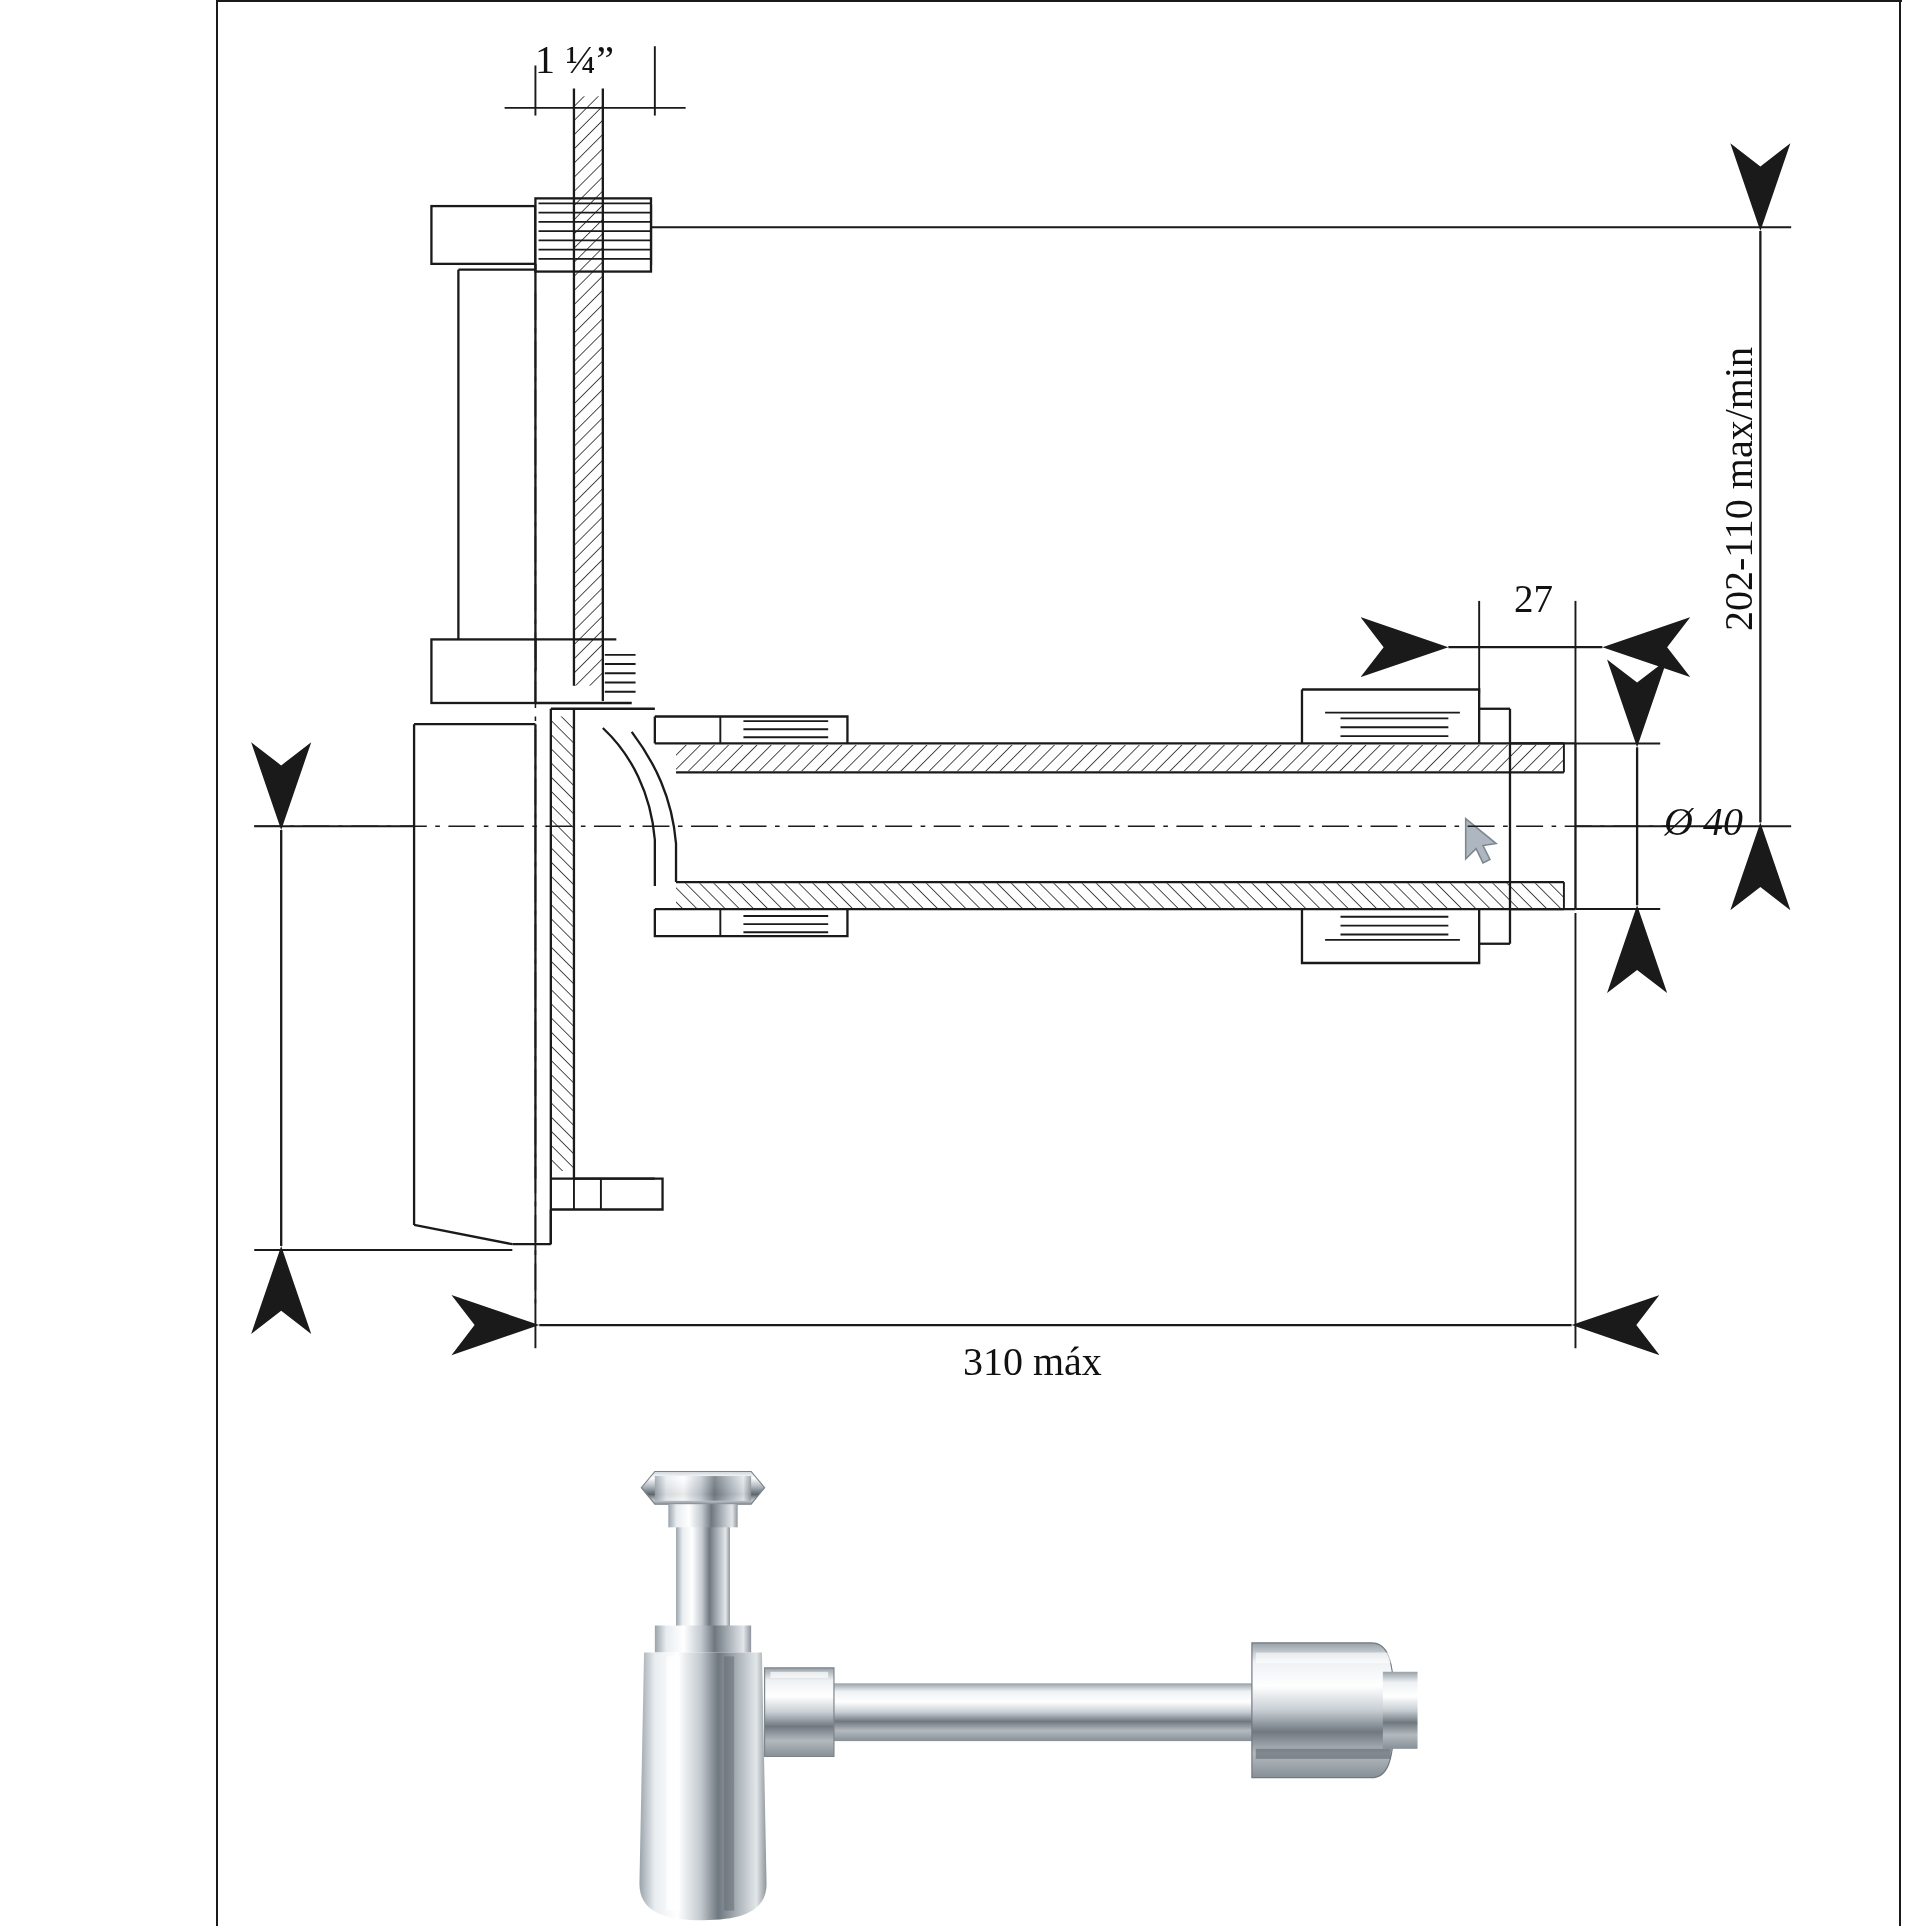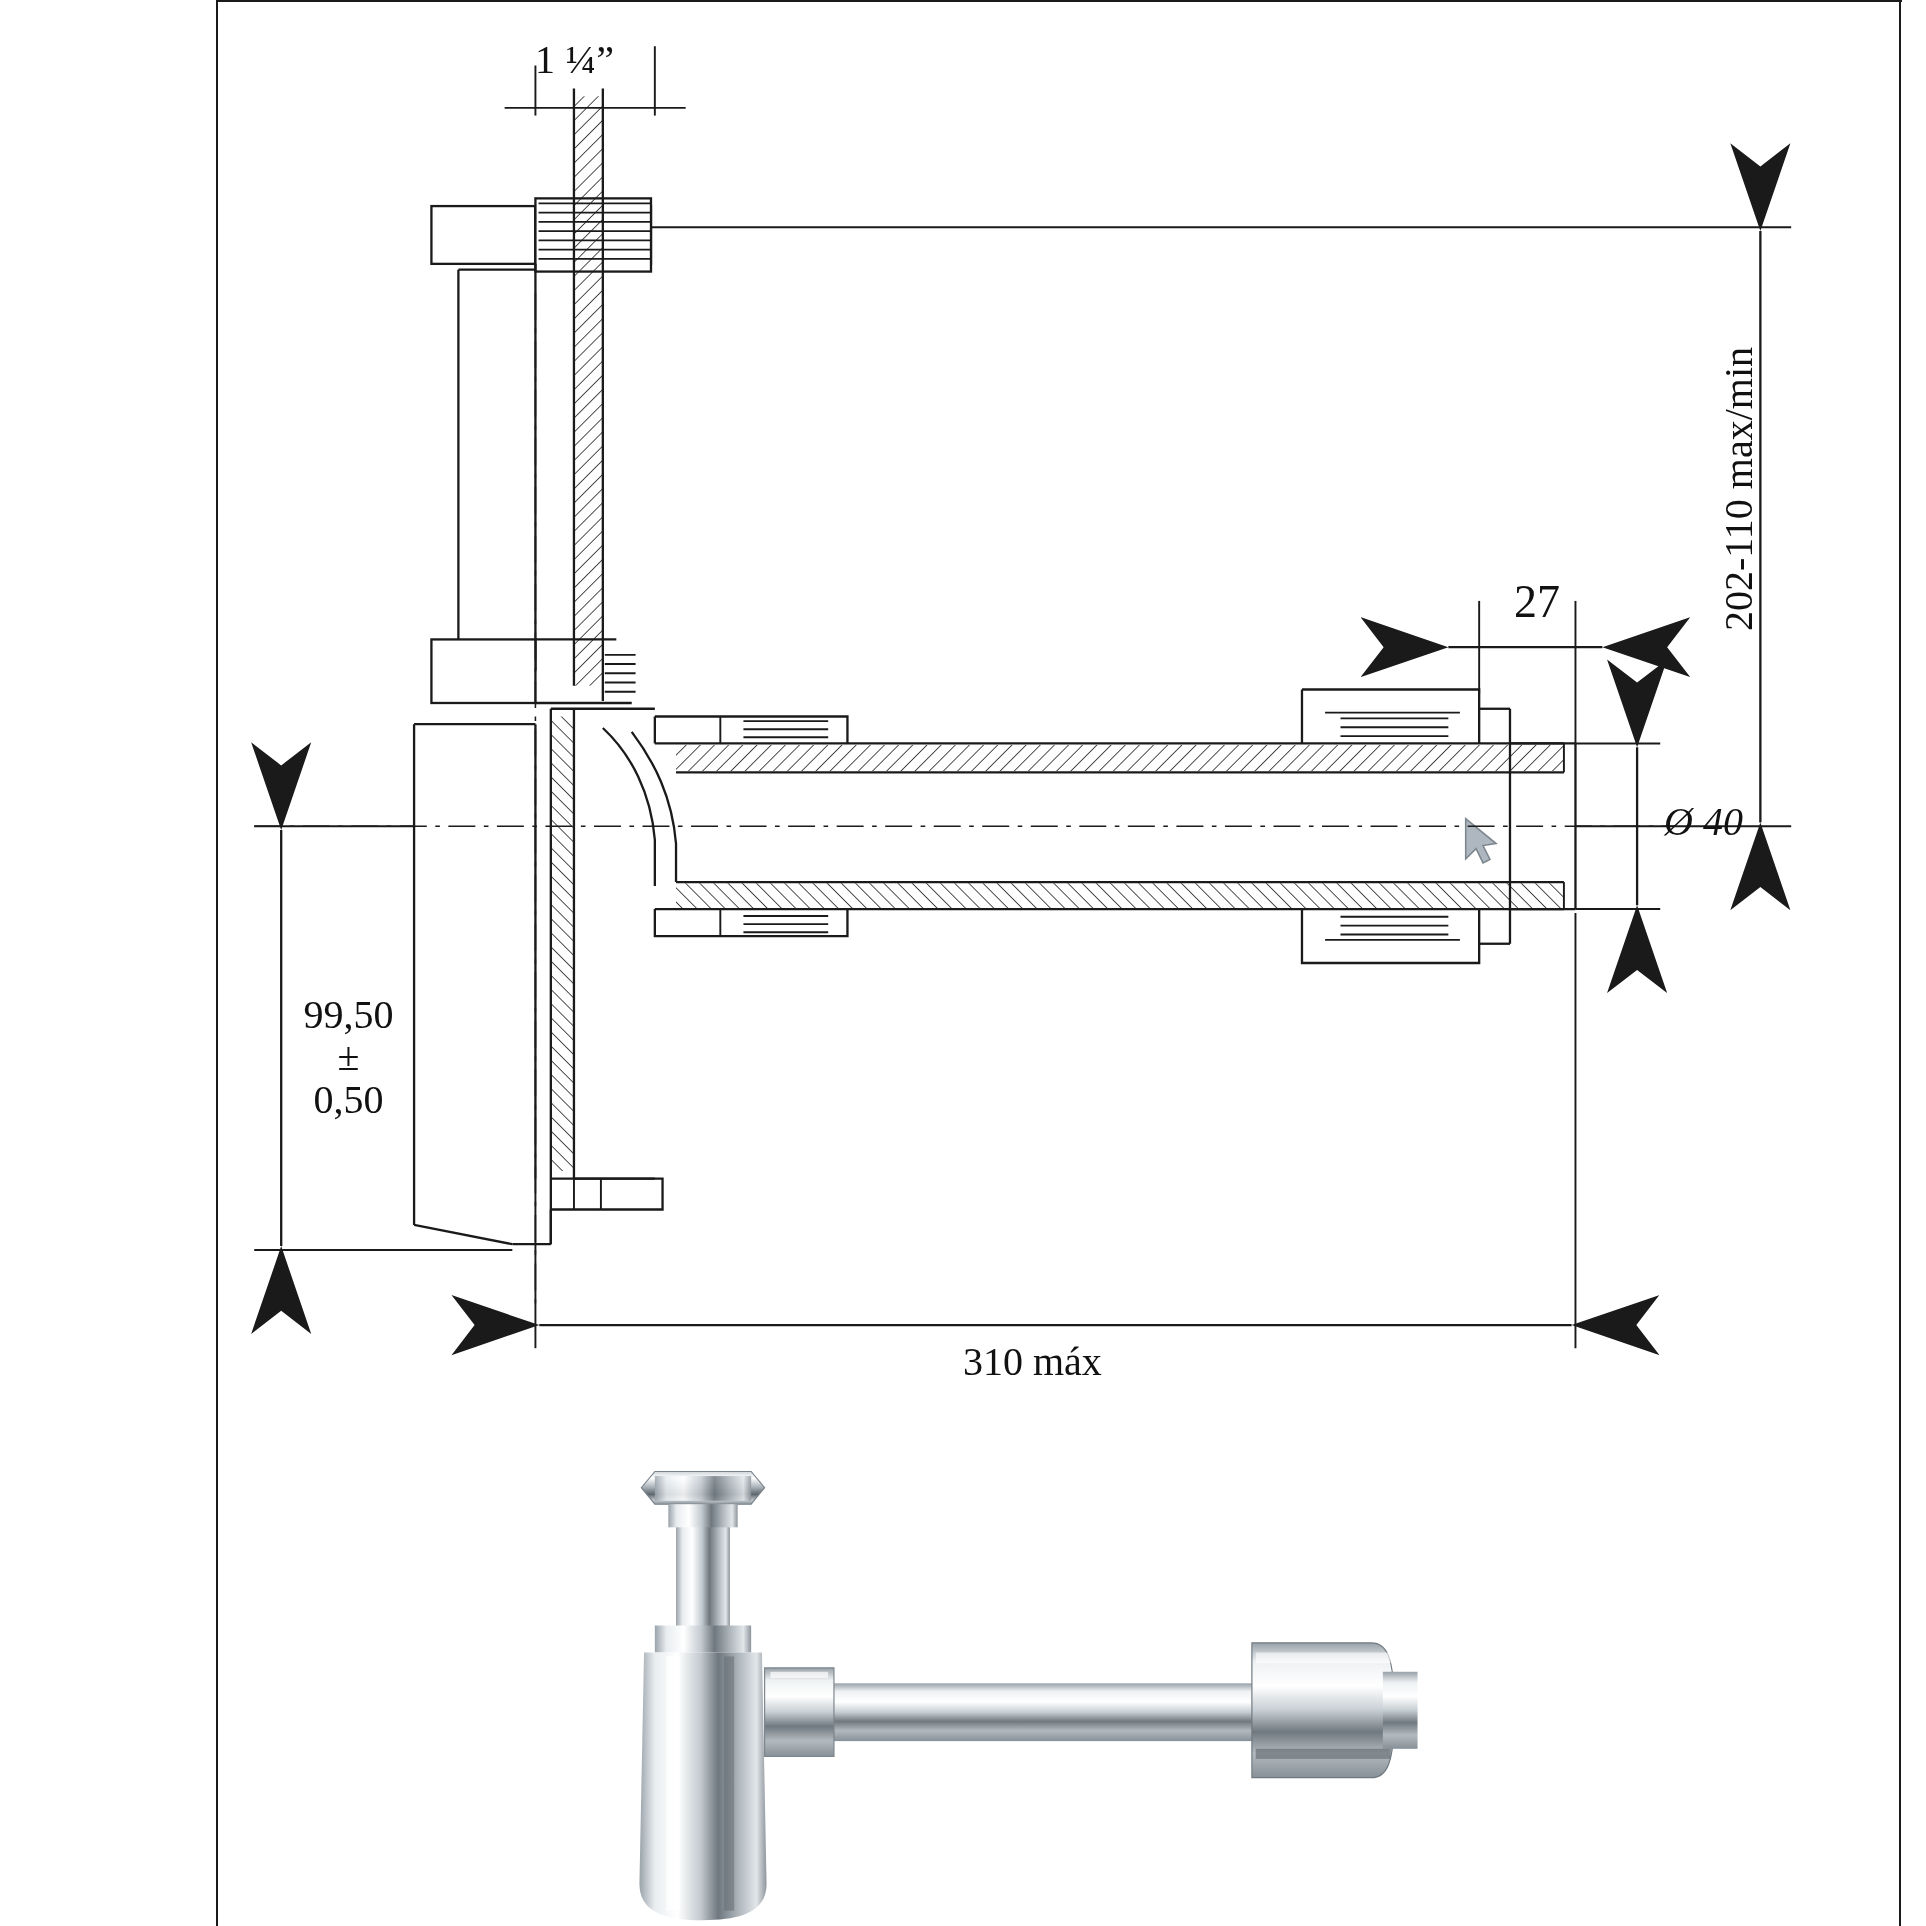--- a/index.html
+++ b/index.html
@@ -57,21 +57,21 @@
     white-space: pre;
     line-height: 1.06;
   }
   .lbl-quarter {
     font-size: 40px;
     left: 535px;
     top: 39px;
     letter-spacing: 0.4px;
   }
   .lbl-27 {
-    font-size: 46px;
+    font-size: 39px;
     left: 1514px;
     top: 578px;
   }
   .lbl-d40 {
     font-size: 40px;
     left: 1664px;
     top: 801px;
     font-style: italic;
   }
   .lbl-vert {
@@ -289,19 +289,16 @@
       <rect x="3260" y="4540" width="350" height="26" fill="#505860" opacity="0.5"></rect>
 
       <rect x="3590" y="4340" width="90" height="200" fill="url(#chromeH)"></rect>
     </g>
   </svg>
 
   <div class="lbl lbl-quarter">1 ¼”</div>
   <div class="lbl lbl-27">27</div>
   <div class="lbl lbl-d40">Ø 40</div>
   <div class="lbl lbl-vert">202-110 max/min</div>
-  <div class="lbl lbl-9950">99,50
-±
-0,50</div>
   <div class="lbl lbl-310">310 máx</div>
 
 </div>
 
 
 </body></html>

